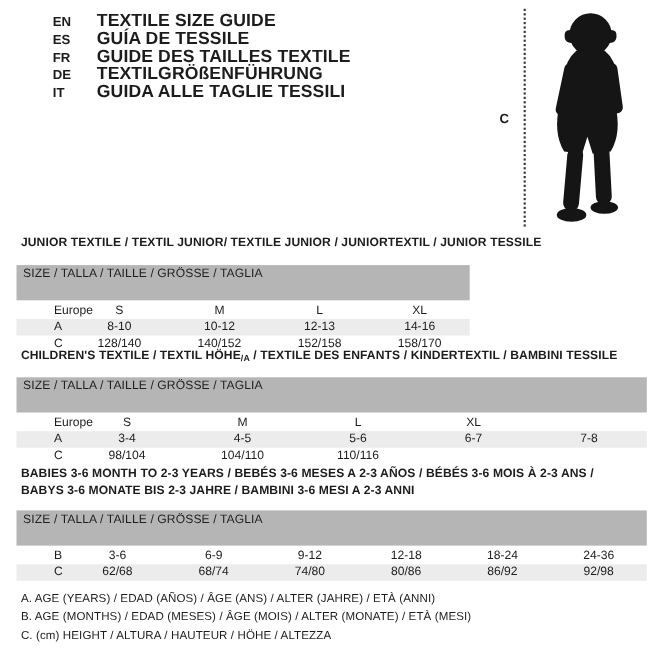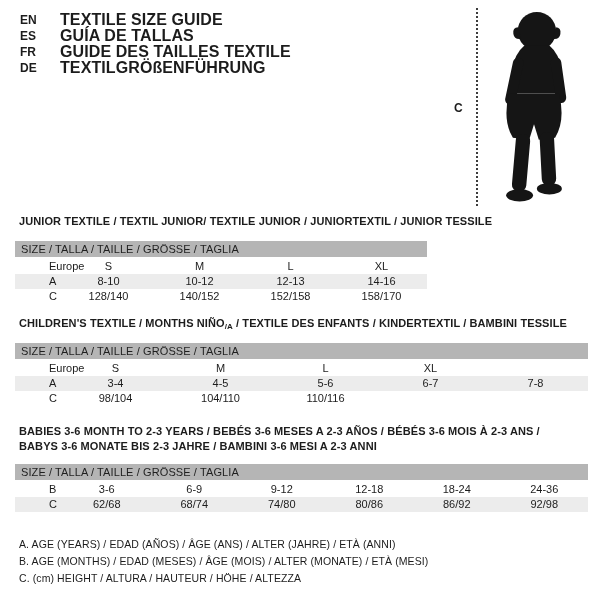--- a/index.html
+++ b/index.html
@@ -16,40 +16,40 @@
     width:600px;height:600px;
     background:#ffffff;
     margin:0 auto;
     overflow:hidden;
     font-family:"Liberation Sans","DejaVu Sans",sans-serif;
     color:var(--text);
     -webkit-font-smoothing:antialiased;
   }
   
   .lang-block{position:absolute;left:20px;top:12px;}
-  .lang-row{display:flex;height:16px;line-height:16px;}
+  .lang-row{display:flex;height:16px;line-height:16px;margin-left:28px;}
   .lang-code{width:40px;font-weight:700;font-size:12px;}
   .lang-title{font-weight:700;font-size:16px;letter-spacing:.1px;white-space:nowrap;}
   
   .height-line{position:absolute;left:476px;top:8px;height:198px;width:0;border-left:2px dotted var(--dotted-line);}
   .height-label{position:absolute;left:454px;top:101px;font-weight:700;font-size:12px;}
   .baby-figure{position:absolute;left:486px;top:6px;width:96px;height:204px;}
   
   .section-heading{position:absolute;left:19px;font-weight:700;font-size:11px;letter-spacing:.1px;white-space:nowrap;}
   .section-heading .subscript{font-size:8px;vertical-align:-2px;}
   .heading-junior{top:215px;}
   .heading-children{top:317px;}
   .heading-babies{top:424px;line-height:15px;}
   
   .sg-table{position:absolute;left:15px;font-size:11px;}
   .tbl-junior{top:241px;width:412px;}
   .tbl-children{top:343px;width:573px;}
   .tbl-babies{top:464px;width:573px;}
   .size-band{
-    height:16px;line-height:16px;
+    height:32px;line-height:16px;
     background:var(--band-bg);
     padding-left:6px;
     margin-bottom:2px;
     font-size:11px;color:#1f1f1f;
     letter-spacing:.1px;
     box-sizing:border-box;
   }
   .tbl-row{display:grid;height:15px;line-height:15px;align-items:center;}
   .cols-4{grid-template-columns:48px repeat(4,1fr);}
   .cols-5{grid-template-columns:48px repeat(5,1fr);}
@@ -66,29 +66,33 @@
 
 <div class="page">
 
   <div class="lang-block">
     <div class="lang-row">
       <span class="lang-code">EN</span>
       <span class="lang-title">TEXTILE SIZE GUIDE</span>
     </div>
     <div class="lang-row">
       <span class="lang-code">ES</span>
-      <span class="lang-title">GUÍA DE TALLAS</span>
+      <span class="lang-title">GUÍA DE TESSILE</span>
     </div>
     <div class="lang-row">
       <span class="lang-code">FR</span>
       <span class="lang-title">GUIDE DES TAILLES TEXTILE</span>
     </div>
     <div class="lang-row">
       <span class="lang-code">DE</span>
       <span class="lang-title">TEXTILGRÖßENFÜHRUNG</span>
+    </div>
+    <div class="lang-row">
+      <span class="lang-code">IT</span>
+      <span class="lang-title">GUIDA ALLE TAGLIE TESSILI</span>
     </div>
   </div>
 
   <div class="height-line"></div>
   <div class="height-label">C</div>
   <svg class="baby-figure" viewBox="0 0 100 210" aria-hidden="true">
     <g fill="#151515">
       <circle cx="53" cy="25" r="20"></circle>
       <path d="M33.5,21 q-6,0 -5,7 q1,6 8,5 z"></path>
       <path d="M72.5,21 q6,0 5,7 q-1,6 -8,5 z"></path>
@@ -123,21 +127,21 @@
     <div class="tbl-row cols-4">
       <span class="row-label">C</span>
       <span class="cell">128/140</span>
       <span class="cell">140/152</span>
       <span class="cell">152/158</span>
       <span class="cell">158/170</span>
     </div>
   </div>
 
   <div class="section-heading heading-children">
-    <span>CHILDREN'S TEXTILE / MONTHS NIÑO</span><span class="subscript">/A</span><span> / TEXTILE DES ENFANTS / KINDERTEXTIL / BAMBINI TESSILE</span>
+    <span>CHILDREN'S TEXTILE / TEXTIL HÖHE</span><span class="subscript">/A</span><span> / TEXTILE DES ENFANTS / KINDERTEXTIL / BAMBINI TESSILE</span>
   </div>
   <div class="sg-table tbl-children">
     <div class="size-band">SIZE / TALLA / TAILLE / GRÖSSE / TAGLIA</div>
     <div class="tbl-row cols-5">
       <span class="row-label">Europe</span>
       <span class="cell">S</span>
       <span class="cell">M</span>
       <span class="cell">L</span>
       <span class="cell">XL</span>
     </div>

